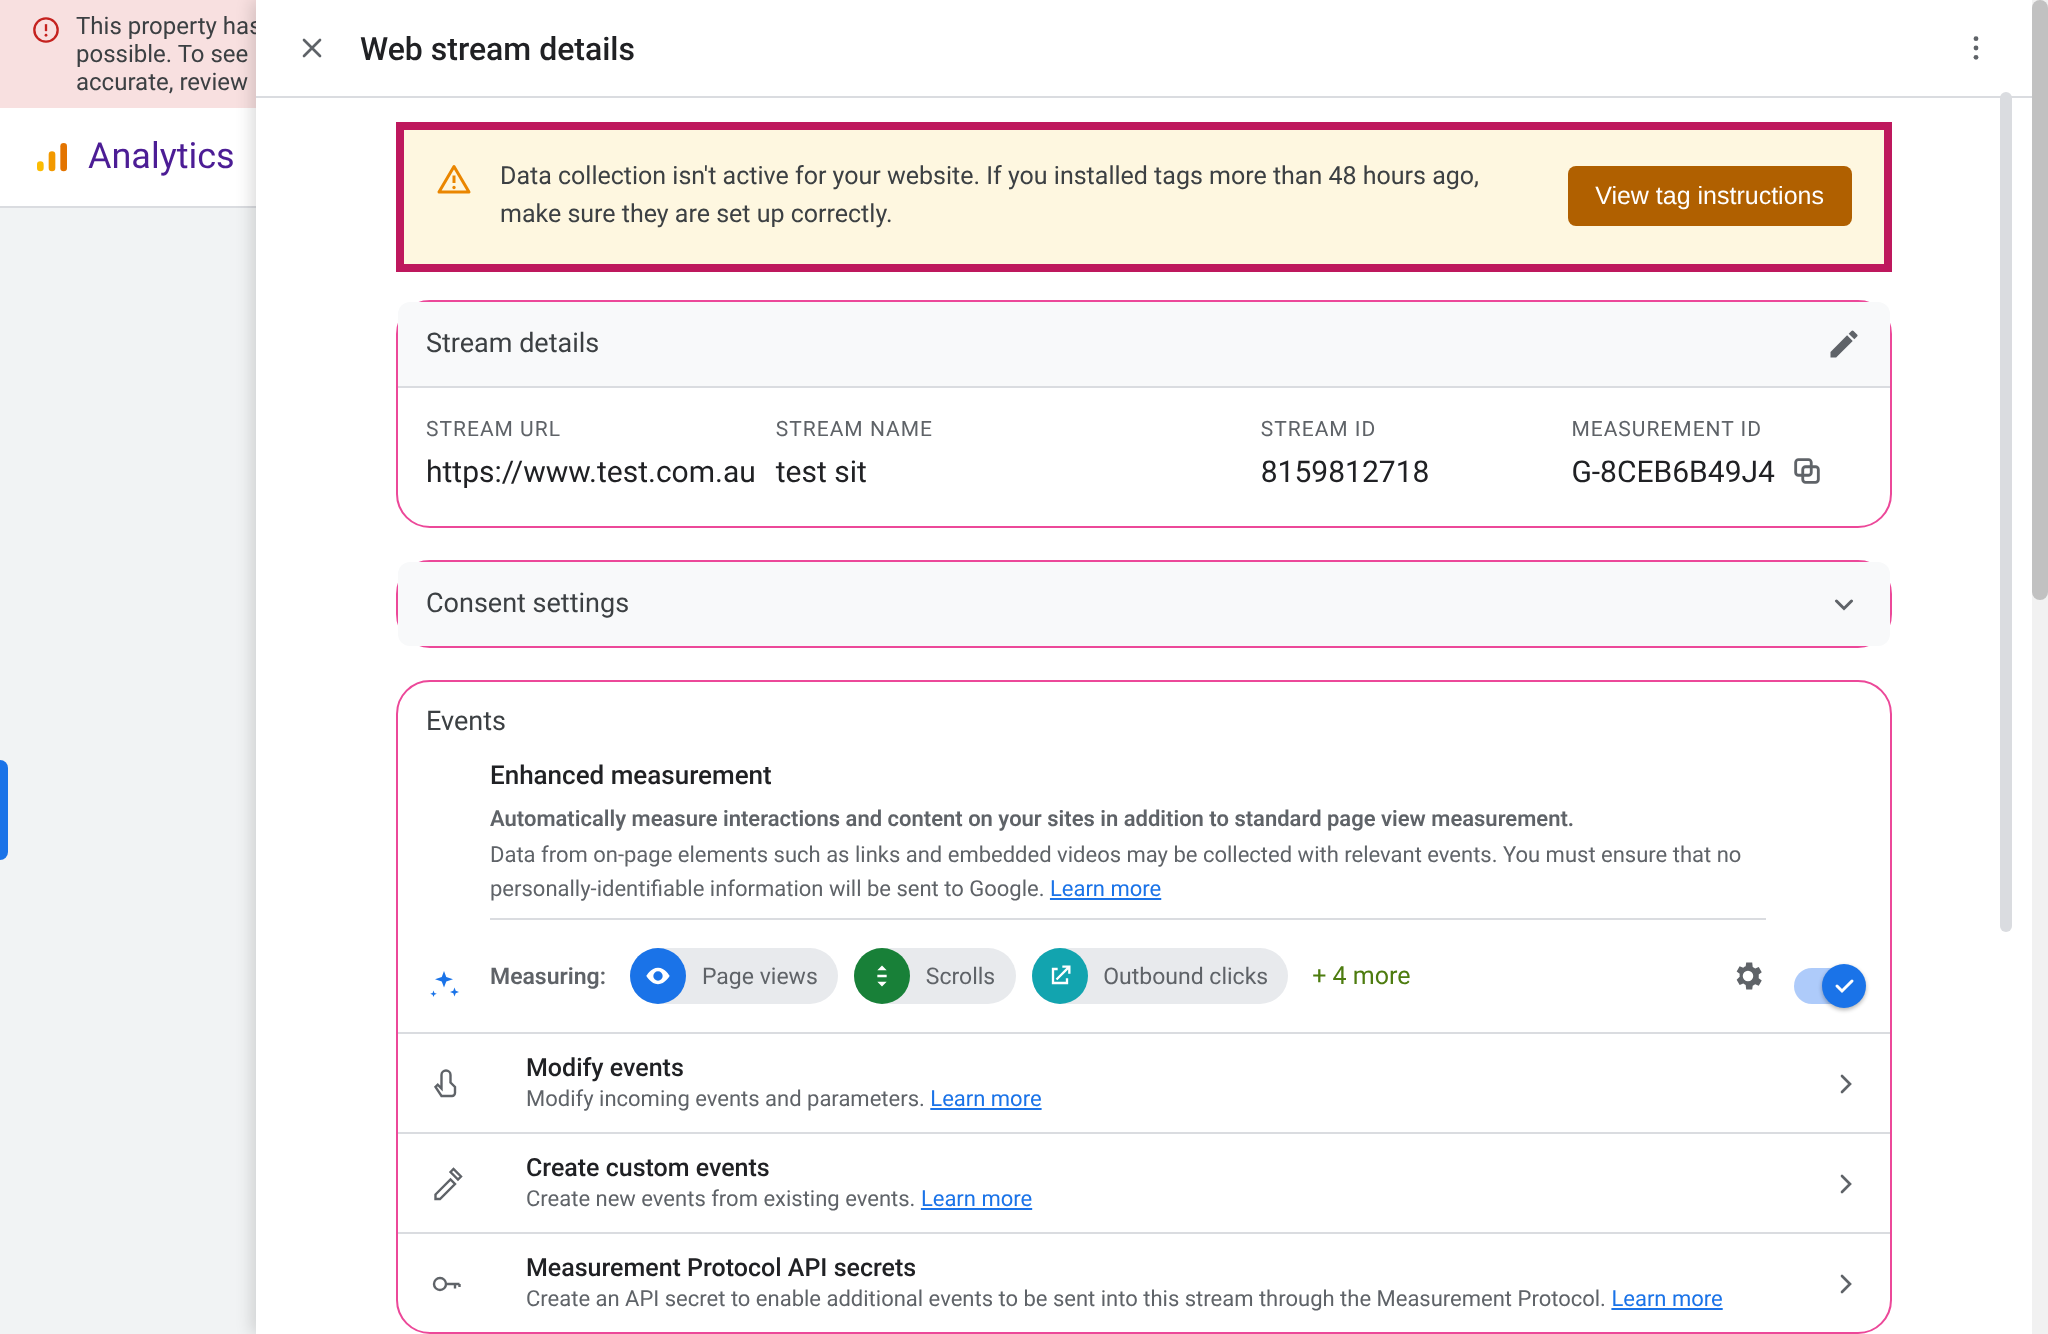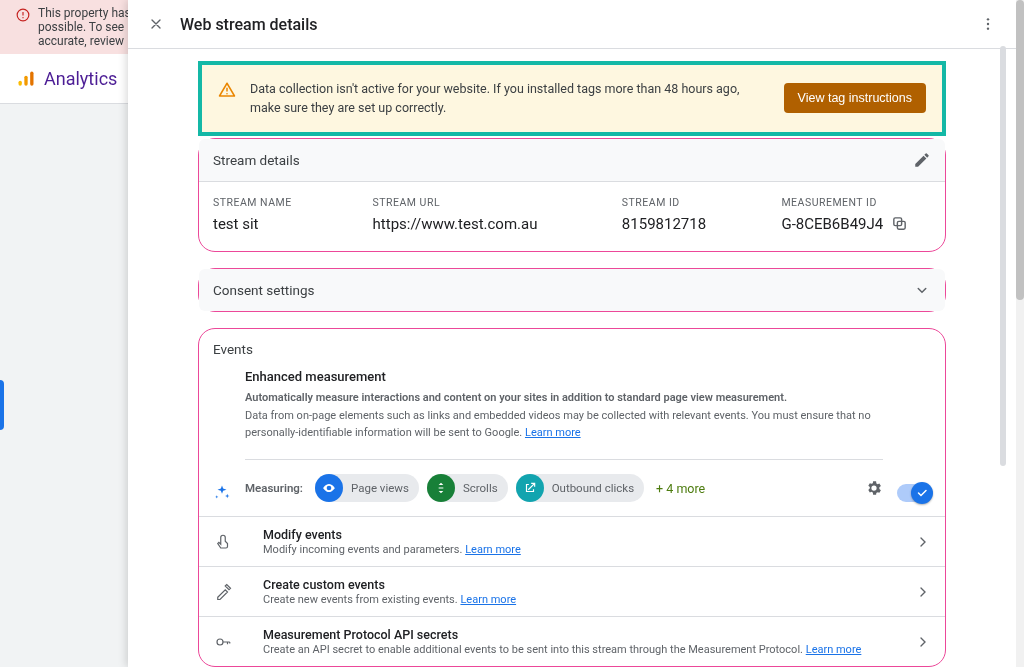--- a/index.html
+++ b/index.html
@@ -17,21 +17,21 @@
   
   .overlay { position:absolute; left:128px; top:0; right:8px; bottom:0; background:#fff; box-shadow:-2px 0 8px rgba(0,0,0,.15); display:flex; flex-direction:column; }
   .ovl-header { display:flex; align-items:center; padding:10px 14px; border-bottom:1px solid #dadce0; }
   .ovl-header .close { font-size:18px; color:#5f6368; padding:6px; border-radius:50%; cursor:pointer; }
   .ovl-header .title { font-size:16px; font-weight:500; margin-left:10px; }
   .ovl-header .spacer { flex:1; }
   .ovl-header .more { font-size:18px; color:#5f6368; padding:6px; cursor:pointer; }
   .ovl-body { flex:1; overflow-y:auto; background:#fff; padding:12px 70px 20px 70px; }
 
   
-  .alert-wrap { border:4px solid #14b8a6; padding:0; margin-bottom:2px; }
+  .alert-wrap { border:4px solid #be185d; padding:0; margin-bottom:14px; }
   .alert { background:#fef7e0; padding:14px 16px; display:flex; align-items:flex-start; gap:14px; }
   .alert .tri { color:#ea8600; flex-shrink:0; margin-top:2px; }
   .alert .atext { font-size:12.5px; color:#3c4043; line-height:1.55; flex:1; }
   .alert .abtn { background:#b06000; color:#fff; font-size:12.5px; padding:8px 14px; border:none; border-radius:4px; cursor:pointer; white-space:nowrap; align-self:center; }
 
   .card { border:1px solid #ec4899; border-radius:17px; margin-bottom:16px; background:#fff; }
   .card-head { display:flex; align-items:center; justify-content:space-between; padding:12px 14px; background:#f8f9fa; border-bottom:1px solid #dadce0; border-radius:6px 6px 0 0; font-size:13.5px; color:#3c4043; }
   .card-head.nohead { border-bottom:none; border-radius:6px; }
   .icon-btn { color:#5f6368; cursor:pointer; display:flex; align-items:center; }
   .stream-grid { display:grid; grid-template-columns: 1fr 1.6fr 1fr 1fr; gap:10px; padding:14px 14px 18px 14px; }
@@ -49,21 +49,21 @@
   .enhanced-row { display:flex; gap:14px; align-items:flex-end; }
   .enh-icon { color:#1a73e8; flex-shrink:0; margin-top:2px; }
   .enh-body { flex:1; }
   .enh-title { font-size:13px; font-weight:500; margin-bottom:6px; }
   .enh-sub1 { font-size:11px; font-weight:600; color:#5f6368; margin-bottom:2px; line-height:1.5; }
   .enh-sub2 { font-size:11px; color:#5f6368; line-height:1.5; }
   .lm { color:#1a73e8; cursor:pointer; text-decoration:underline; }
   .toggle { width:34px; height:18px; background:#aecbfa; border-radius:10px; position:relative; flex-shrink:0; margin-top:2px; cursor:pointer; }
   .toggle .knob { position:absolute; right:-2px; top:-2px; width:22px; height:22px; background:#1a73e8; border-radius:50%; display:flex; align-items:center; justify-content:center; color:#fff; font-size:12px; box-shadow:0 1px 2px rgba(0,0,0,.3); }
 
-  .measuring { display:flex; align-items:center; gap:8px; margin-top:18px; border-top:1px solid #dadce0; padding-top:14px; }
+  .measuring { display:flex; align-items:center; gap:8px; margin-top:6px; border-top:1px solid #dadce0; padding-top:14px; }
   .measuring .mlbl { font-size:11.5px; font-weight:600; color:#5f6368; margin-right:4px; }
   .pill { display:flex; align-items:center; background:#e8eaed; border-radius:14px; height:28px; padding-right:10px; gap:8px; }
   .pill .pi { width:28px; height:28px; border-radius:50%; display:flex; align-items:center; justify-content:center; color:#fff; flex-shrink:0; }
   .pi.blue { background:#1a73e8; }
   .pi.green { background:#188038; }
   .pi.teal  { background:#12a4af; }
   .pill .ptxt { font-size:11.5px; color:#5f6368; }
   .more-link { font-size:12.5px; color:#4d7c0f; cursor:pointer; margin-left:4px; }
   .gear { margin-left:auto; color:#5f6368; cursor:pointer; }
 
@@ -152,26 +152,26 @@
       <div class="card-head">
         <span>Stream details</span>
         <span class="icon-btn">
           <svg width="18" height="18" viewBox="0 0 24 24">
               <path d="M3 17.25V21h3.75L17.81 9.94l-3.75-3.75L3 17.25zM20.71 7.04a1 1 0 0 0 0-1.41l-2.34-2.34a1 1 0 0 0-1.41 0l-1.83 1.83 3.75 3.75 1.83-1.83z" fill="currentColor"></path>
             </svg>
         </span>
       </div>
       <div class="stream-grid">
         <div class="sg-cell">
+          <div class="sg-label">STREAM URL</div>
+          <div class="sg-val">https://www.test.com.au</div>
+        </div>
+        <div class="sg-cell">
           <div class="sg-label">STREAM NAME</div>
           <div class="sg-val">test sit</div>
-        </div>
-        <div class="sg-cell">
-          <div class="sg-label">STREAM URL</div>
-          <div class="sg-val">https://www.test.com.au</div>
         </div>
         <div class="sg-cell">
           <div class="sg-label">STREAM ID</div>
           <div class="sg-val">8159812718</div>
         </div>
         <div class="sg-cell last">
           <div class="sg-label">MEASUREMENT ID</div>
           <div class="mid-row">
             <div class="sg-val">G-8CEB6B49J4</div>
             <span class="copy-icon">

